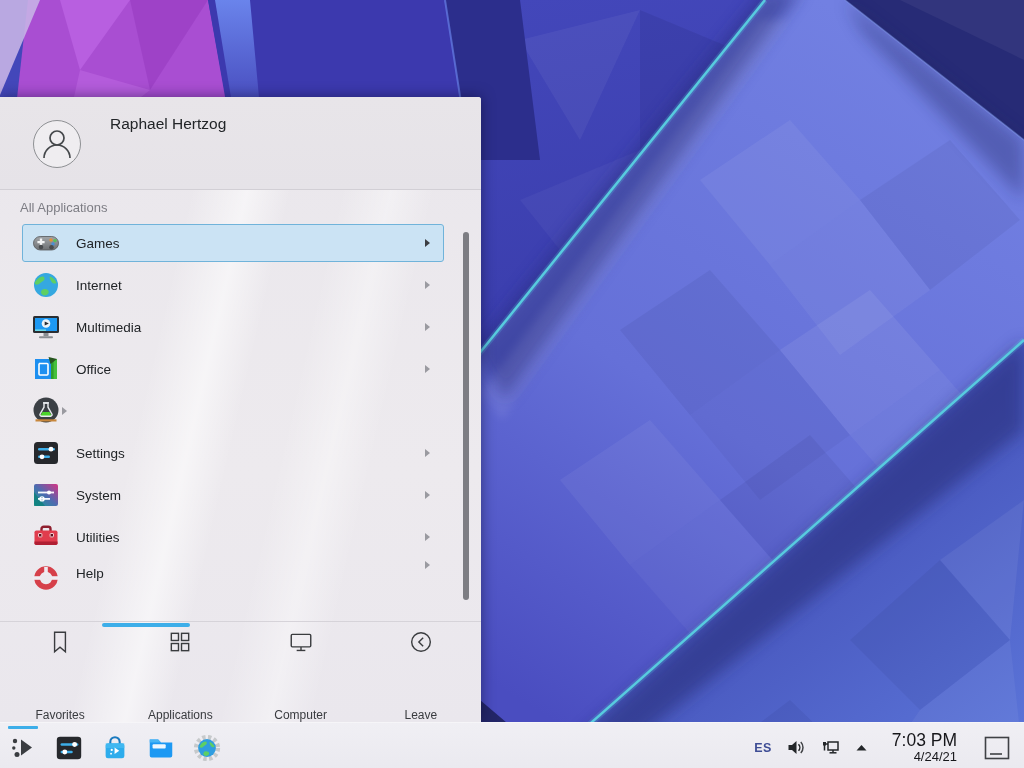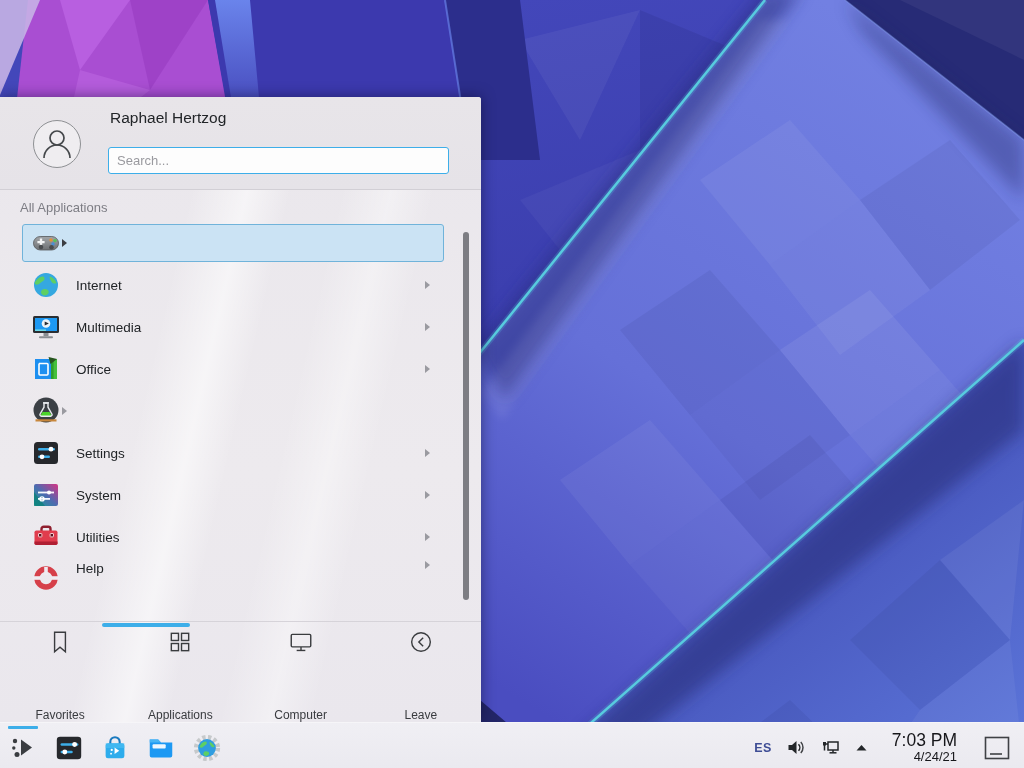--- a/index.html
+++ b/index.html
@@ -22,21 +22,21 @@
   .menu-header {
     position:absolute; left:0; top:0; width:100%; height:93px;
     background:linear-gradient(180deg,#e8e5e9,#e6e3e8);
     border-bottom:1px solid #d2cfd5; border-radius:0 3px 0 0;
   }
   .avatar {
     position:absolute; left:33px; top:23px; width:48px; height:48px; border-radius:50%;
     border:1px solid #8e9093; background:rgba(255,255,255,.35);
     display:flex; align-items:center; justify-content:center;
   }
-  .user-name { position:absolute; left:110px; top:12px; font-size:15.5px; color:#222528; }
+  .user-name { position:absolute; left:110px; top:18px; font-size:15.5px; color:#222528; }
   .search {
     position:absolute; left:108px; top:50px; width:341px; height:27px;
     background:#fdfdfd; border:1px solid #3daee9; border-radius:3px;
     font-size:13px; color:#232629; padding:0 8px; outline:none;
   }
   .search::placeholder { color:#9a9a9f; }
 
   .section-label { position:absolute; left:20px; top:103px; font-size:13px; color:#7d7d84; }
 
   .cat-list { position:absolute; left:0; top:121px; width:481px; height:403px; overflow:hidden; }
@@ -46,21 +46,21 @@
   }
   .cat-row:first-child { margin-top:6px; }
   .cat-row.selected { background:#cbe3f4; border-color:#70b3da; }
   .cat-icon { width:32px; height:32px; margin-left:7px; flex:0 0 32px; }
   .cat-label { margin-left:14px; font-size:13.5px; color:#212427; flex:1; }
   .arrow { width:0; height:0; border-left:5px solid #9a9aa0; border-top:4.5px solid transparent;
            border-bottom:4.5px solid transparent; margin-right:13px; }
   .cat-row.selected .arrow { border-left-color:#3c3e42; }
   .cat-row.clipped { align-items:flex-start; }
   .cat-row.clipped .cat-icon { margin-top:3px; }
-  .cat-row.clipped .cat-label { }
+  .cat-row.clipped .cat-label { margin-top:5px; }
 
   .scrollbar { position:absolute; right:12px; top:135px; width:6px; height:368px;
                border-radius:3px; background:#7d7d83; }
 
   .footer-sep { position:absolute; left:0; top:524px; width:100%; height:1px; background:#d6d3d9; }
   .tab-indicator { position:absolute; left:102px; top:526px; width:88px; height:4px;
                    border-radius:2px; background:#3daee9; }
 
   .footer { position:absolute; left:0; top:532px; width:100%; height:93px; display:flex; }
   .ftab { flex:1; display:flex; flex-direction:column; align-items:center; justify-content:space-between;
@@ -172,21 +172,20 @@
   <div id="menu">
 
     <div class="menu-header">
       <div class="avatar">
         <svg width="46" height="46" viewBox="0 0 46 46">
           <circle cx="23" cy="17" r="7" fill="none" stroke="#45484b" stroke-width="1.7"></circle>
           <path d="M10 37 a13 13 0 0 1 26 0" fill="none" stroke="#45484b" stroke-width="1.7"></path>
         </svg>
       </div>
       <div class="user-name">Raphael Hertzog</div>
-      <input class="search" autofocus="" placeholder="Search..." style="">
     </div>
 
     <div class="section-label">All Applications</div>
 
     <div class="cat-list">
 
       <div class="cat-row selected">
         <svg class="cat-icon" viewBox="0 0 32 32">
           <defs>
               <linearGradient id="gp" x1="0" y1="0" x2="0" y2="1">
@@ -195,20 +194,21 @@
               </linearGradient>
             </defs>
           <rect x="3.5" y="9.5" width="25" height="13.5" rx="6.7" fill="url(#gp)" stroke="#55585b" stroke-width=".8"></rect>
           <path d="M9.8 11.5h2.4v2.4h2.4v2.4h-2.4v2.4H9.8v-2.4H7.4v-2.4h2.4z" fill="#f2f3f4"></path>
           <circle cx="21" cy="13" r="1.7" fill="#e2903a"></circle>
           <circle cx="25" cy="13.6" r="1.7" fill="#58c258"></circle>
           <circle cx="23" cy="17" r="1.7" fill="#4a8fd4"></circle>
           <circle cx="11" cy="20" r="2.3" fill="#4a4d50"></circle>
           <circle cx="21.5" cy="20.3" r="2.3" fill="#4a4d50"></circle>
         </svg>
+        <span class="cat-label">Games</span>
         <span class="arrow"></span>
       </div>
 
 
       <div class="cat-row">
         <svg class="cat-icon" viewBox="0 0 32 32">
           <circle cx="16" cy="16" r="12" fill="#35a8e0"></circle>
           <path d="M5 13c2-3.5 5-5.5 8.5-5.5 2 1.8 1 4-1.2 5s-3 3.2-5.2 3.2S4.3 14.3 5 13z" fill="#5ecf63"></path>
           <path d="M20 7.5c3 1 5.5 3.5 6.5 6.5-2 1.2-4.3.2-5.3-1.8s-2.2-3.4-1.2-4.7z" fill="#5ecf63"></path>
           <path d="M14 20c2.4-.3 4.8 1 4.8 3s-2.4 3.4-4.4 3.4-3.4-2-3.4-3.2 1-3 3-3.2z" fill="#5ecf63"></path>

